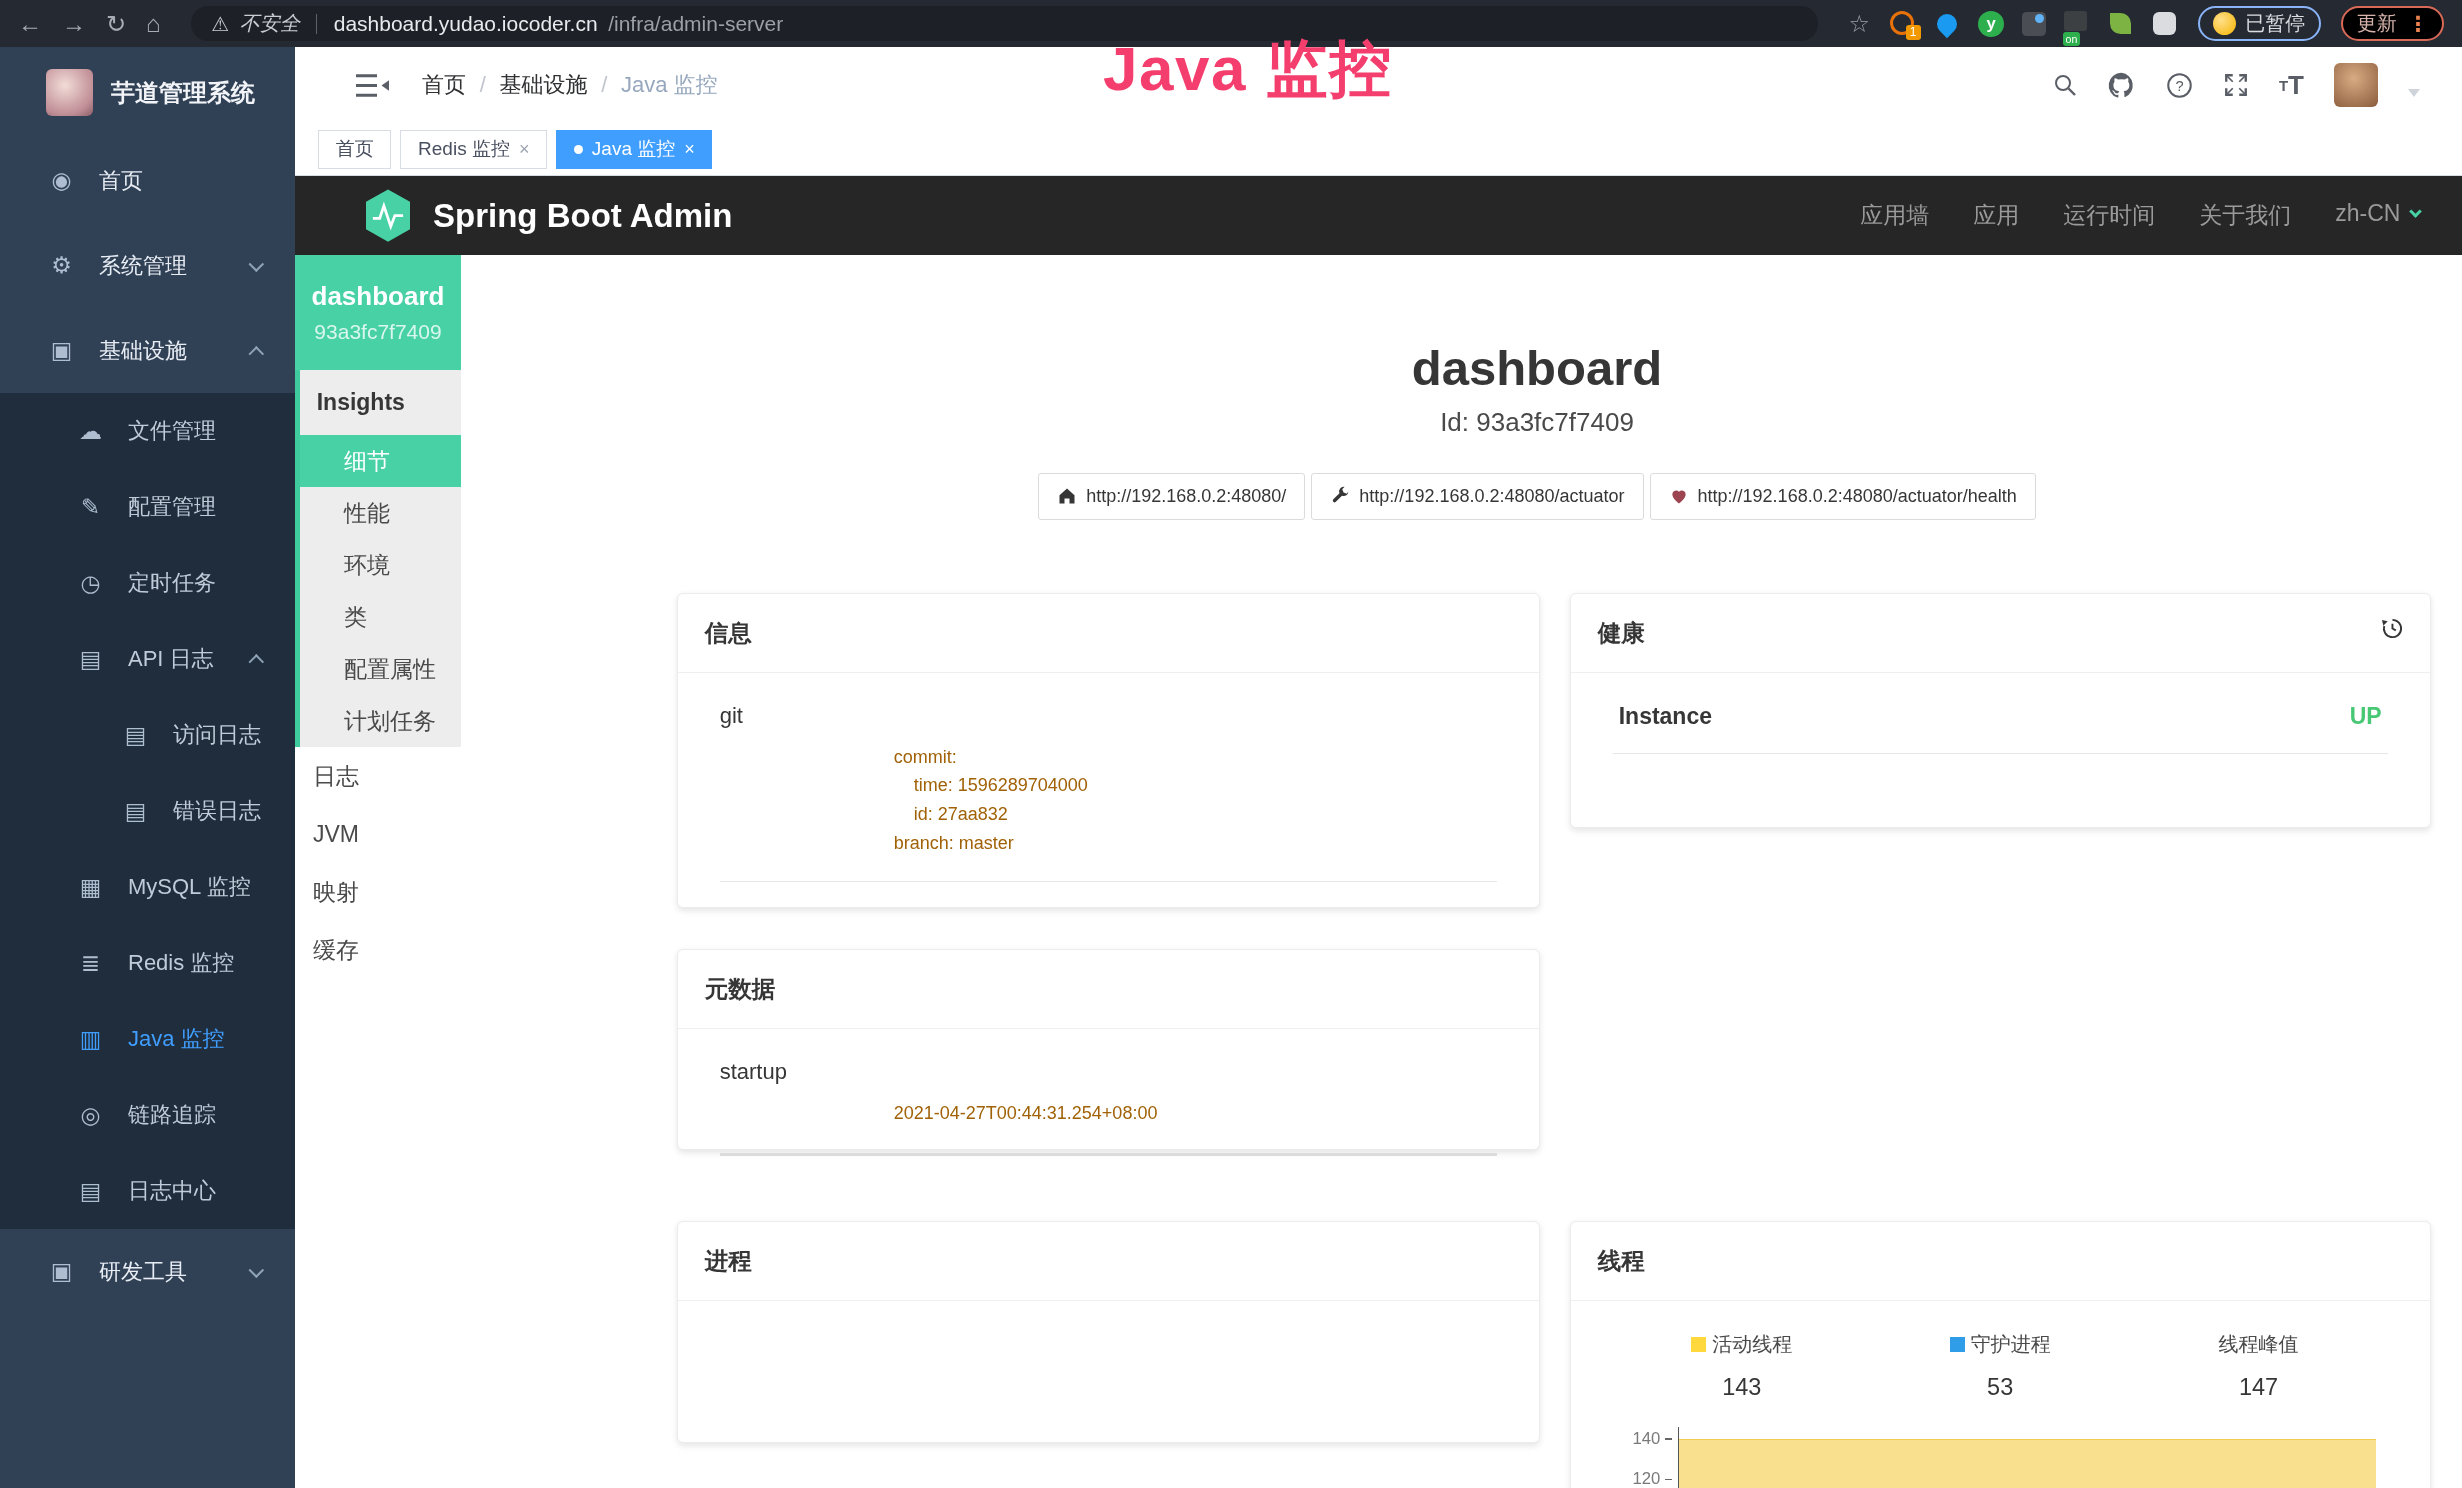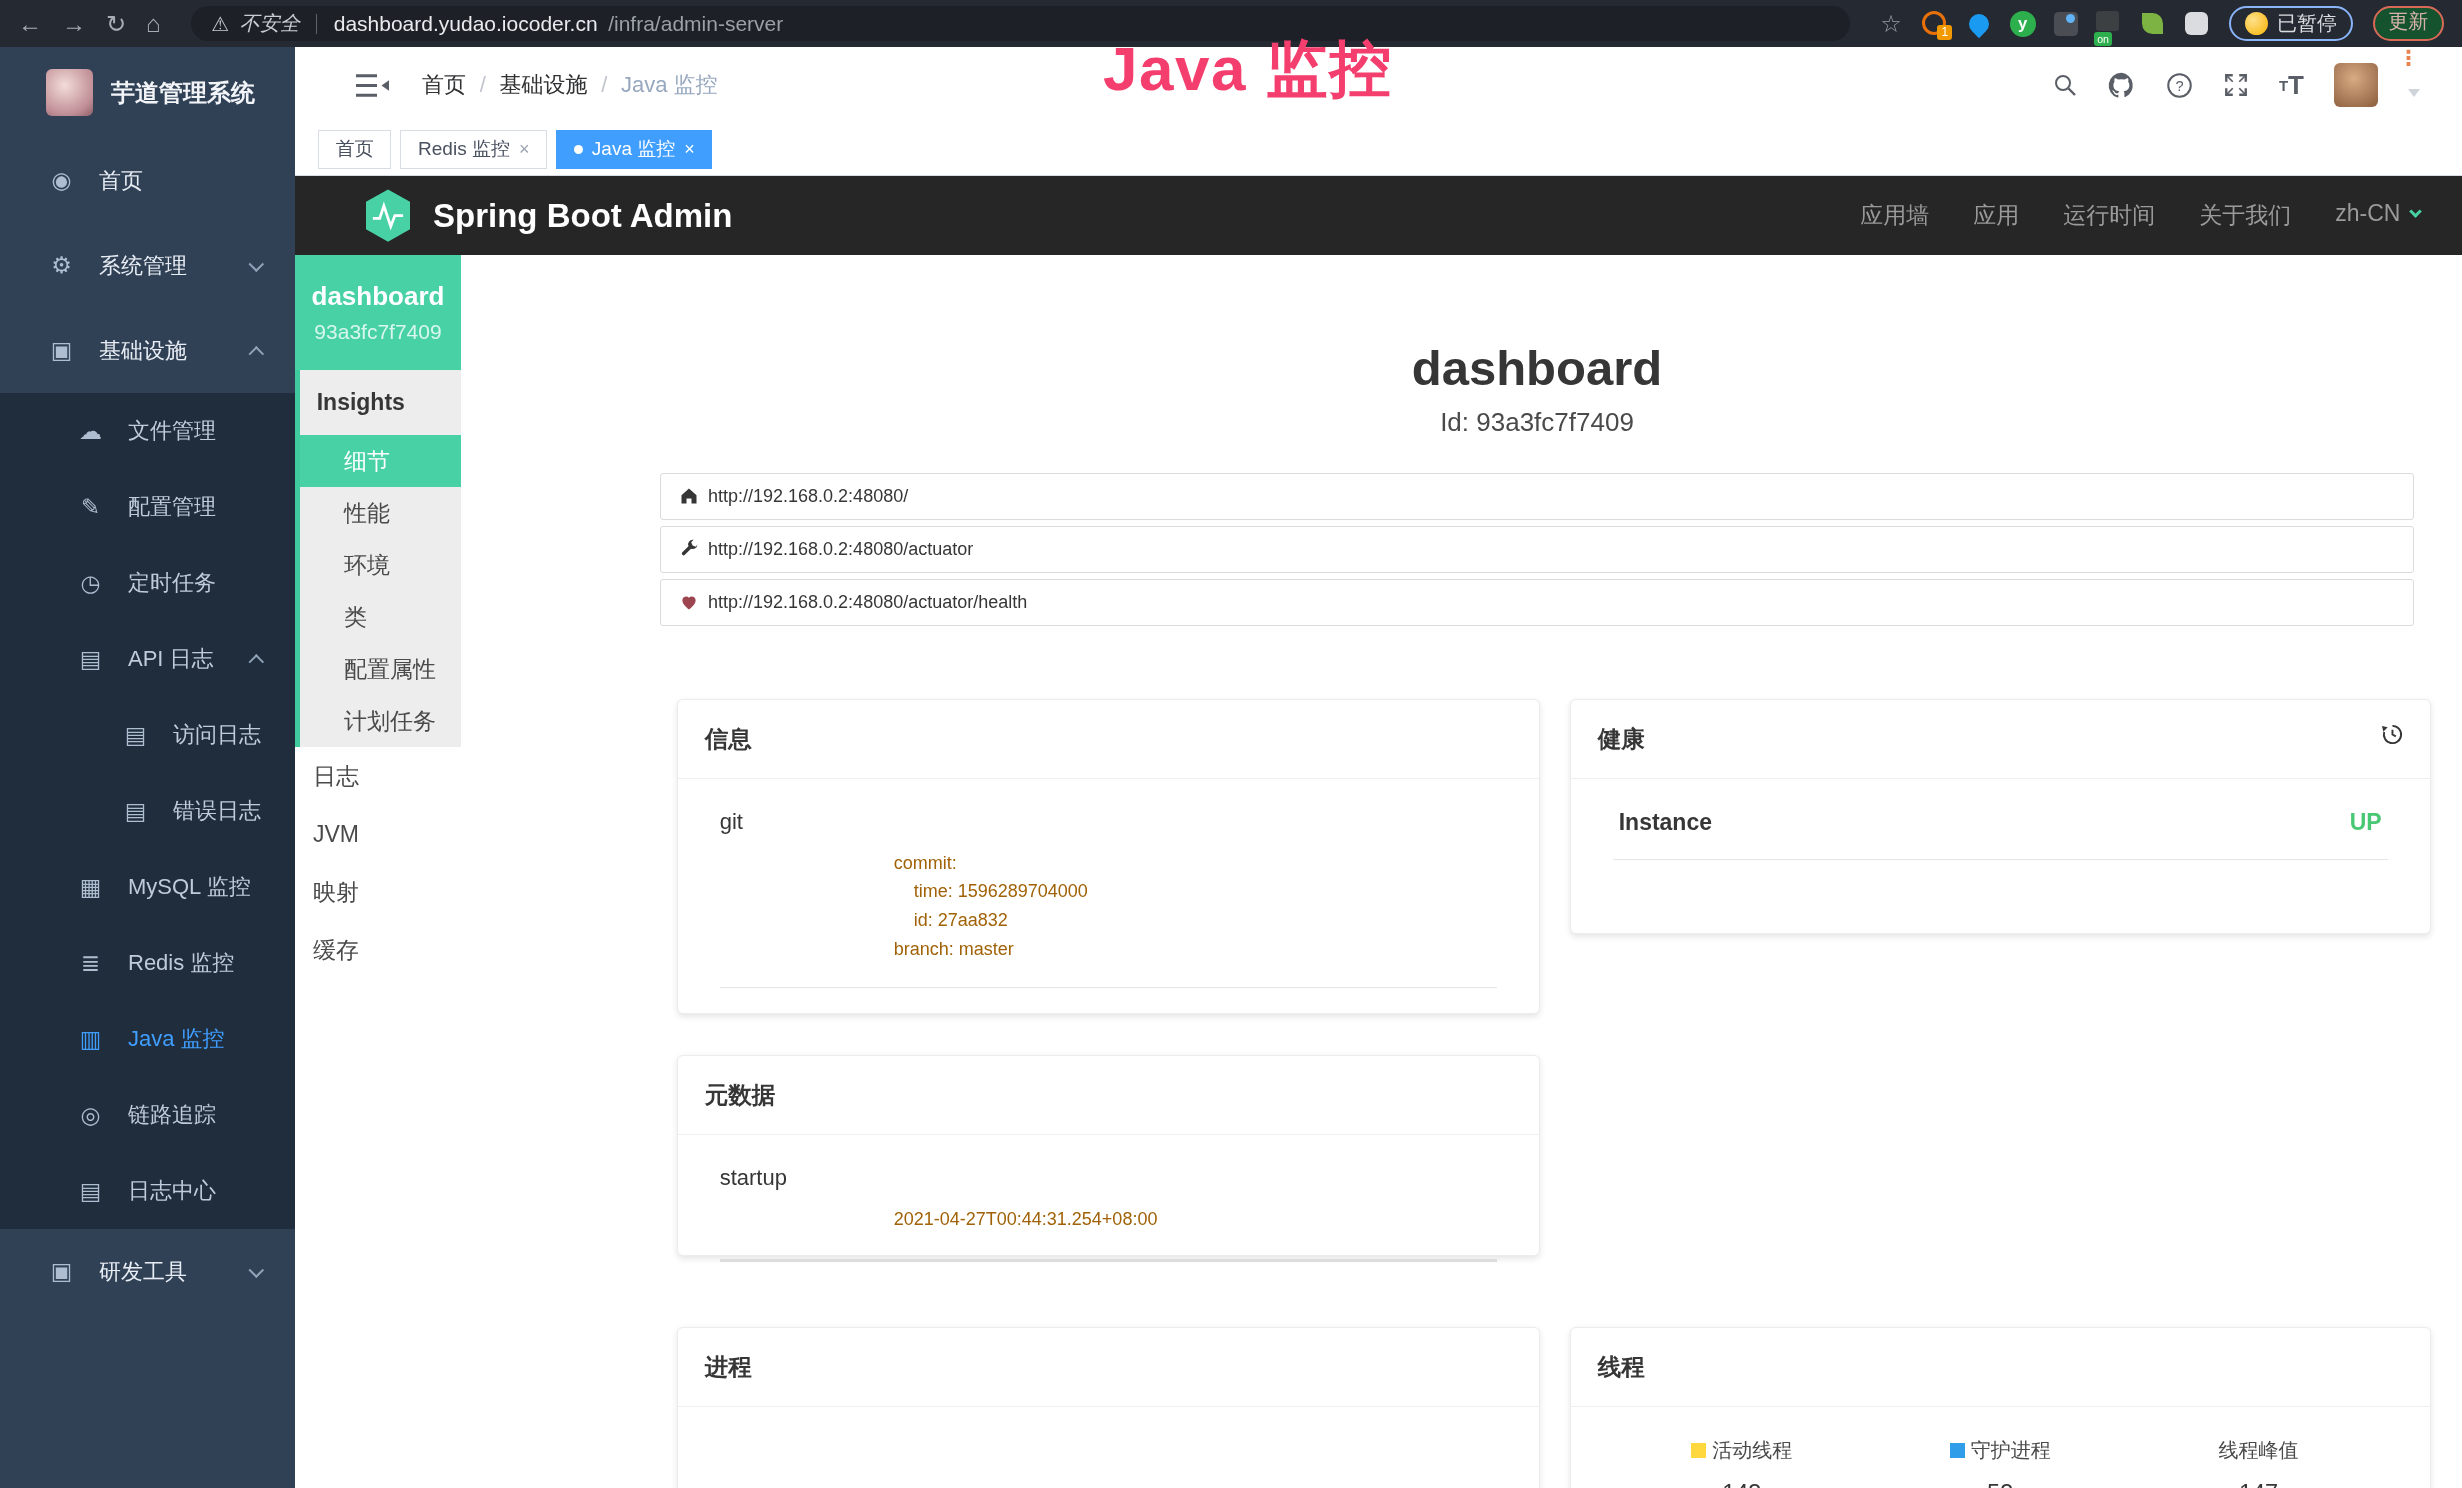--- a/index.html
+++ b/index.html
@@ -32,21 +32,21 @@
   .onbadge { position:absolute; left:-1.5px; bottom:-9px; background:#2eaf4e; color:#fff;
     font-size:10.6px; padding:0.8px 3px; border-radius:3px; }
   .leaf { width:21px; height:21px; background:#7cb342; border-radius:0 50% 0 50%; margin:2.3px; }
   .puzzle { width:23px; height:23px; background:#dadce0; border-radius:6px; margin:1.5px; }
   .pause-pill { display:flex; align-items:center; gap:9px; border:2.3px solid #8ab4f8;
     border-radius:20px; height:35px; padding:0 13.7px; }
   .emoji { width:23px; height:23px; border-radius:50%;
     background:radial-gradient(circle at 35% 35%, #ffe08a, #f5b301); }
   .pause-label { color:#dadce0; font-size:20px; }
   .update-pill { display:flex; align-items:center; gap:10.6px; border:2.3px solid #d96a57;
-    background:#14532d; border-radius:20px; height:35px; padding:0 13.7px;flex-direction:column; }
+    background:#000000; border-radius:20px; height:35px; padding:0 13.7px; }
   .update-label { color:#d6b2ab; font-size:20px; }
   .kebab { color:#e8824f; font-size:21px; font-weight:bold; letter-spacing:0; }
   .star { color:#9aa0a6; font-size:24px; }
 
   
   .sidebar { position:absolute; top:47px; left:0; width:295px; height:1442px;
     background:#304156; z-index:30; }
   .logo-row { height:91px; display:flex; align-items:center; padding-left:46px; gap:18px; }
   .logo-img { width:47px; height:47px; border-radius:6px;
     background:radial-gradient(circle at 40% 35%, #f2dcd8, #c08e96 70%, #8c5f68); }
@@ -114,21 +114,21 @@
   .ins-item { height:52px; display:flex; align-items:center; padding-left:44px;
     font-size:23px; color:#4a4a4a; }
   .ins-item.active { background:#48d1a5; color:#fff; }
   .root-item { height:58px; display:flex; align-items:center; padding-left:18px;
     font-size:23px; color:#4a4a4a; }
 
   .sba-main { flex:1; background:#fff; overflow:hidden; padding:85px 0 0 199px; position:relative; }
   .main-wrap { width:1754px; }
   .page-title { text-align:center; font-size:49px; font-weight:bold; color:#363636; }
   .page-sub { text-align:center; font-size:26px; color:#4a4a4a; margin-top:10.6px; }
-  .links { display:flex; justify-content:center; gap:6px; margin-top:35px;flex-direction:column; }
+  .links { display:flex; justify-content:center; gap:6px; margin-top:35px; }
   .linkbtn { height:47px; display:flex; align-items:center; gap:9px; padding:0 18px;
     border:0.8px solid #dbdbdb; border-radius:3px; background:#fff; font-size:18px; color:#363636; }
 
   .cards { display:flex; gap:30px; margin-top:73px; margin-left:16.7px; }
   .col-left { width:863px; flex:none; }
   .col-right { width:861px; flex:none; }
   .card { background:#fff; border:0.8px solid #ececec; border-radius:6px;
     box-shadow:0 2.3px 6px rgba(0,0,0,.10); }
   .card-head { padding:23px 27px; font-size:23.5px; font-weight:bold; color:#363636;
     border-bottom:1.5px solid #efefef; display:flex; align-items:flex-start; justify-content:space-between; }

